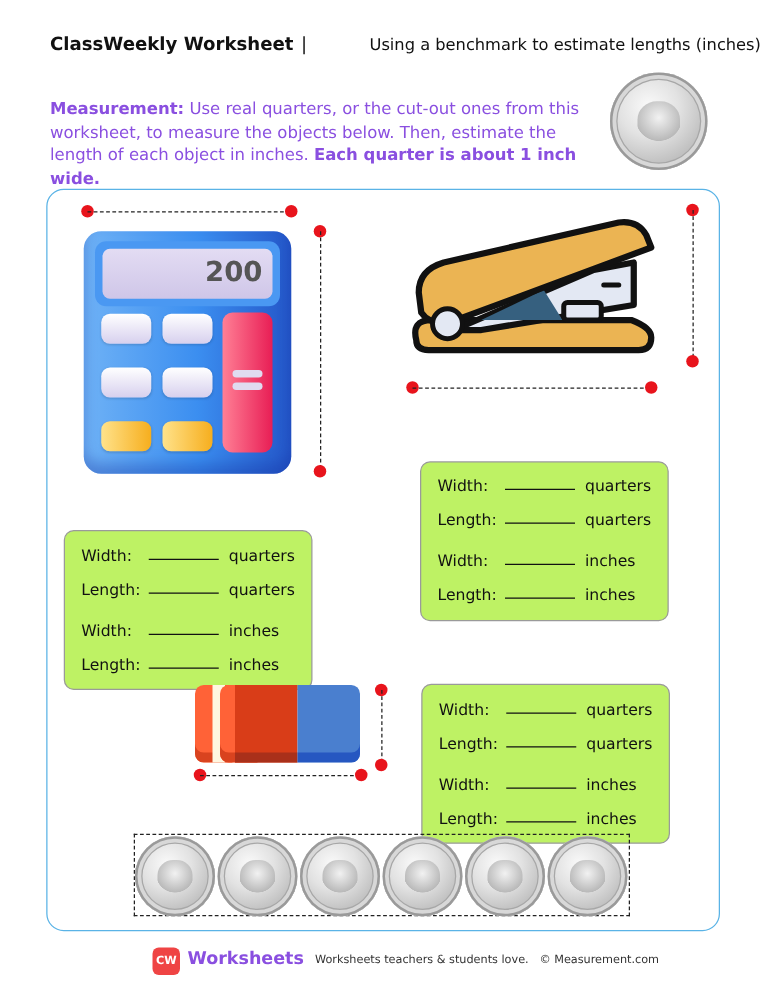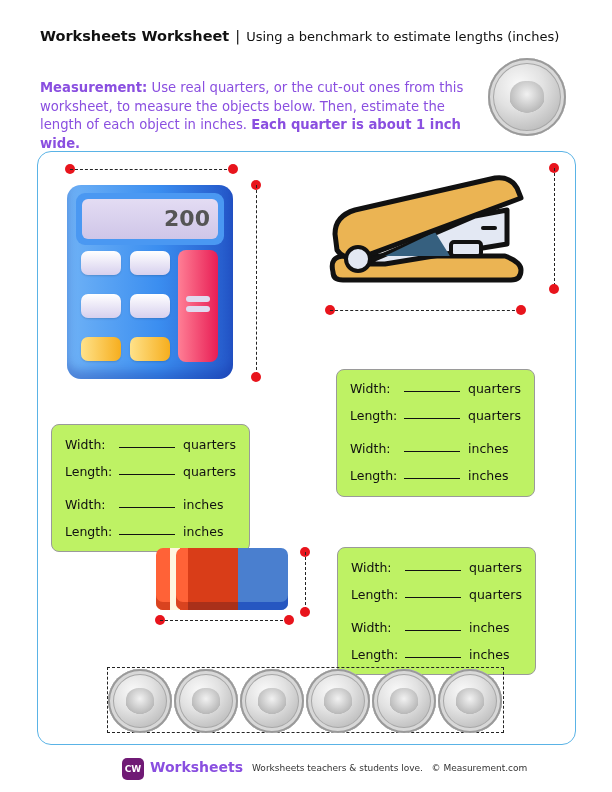--- a/index.html
+++ b/index.html
@@ -1,48 +1,48 @@
 <!DOCTYPE html>
 <html><head>
 <meta charset="utf-8">
 <style>
   html, body { margin:0; padding:0; background:#fff; }
   body { width:612px; height:792px; position:relative; overflow:hidden; font-family:"DejaVu Sans", sans-serif; color:#222; }
   .abs { position:absolute; }
   .title { left:40px; top:28px; font-size:14.5px; font-weight:bold; color:#111; white-space:nowrap; }
   .title .sep { font-weight:normal; margin:0 6px 0 6px; }
-  .title .sub { font-weight:normal; font-size:13px; }
+  .title .sub { font-weight:normal; font-size:13px;margin-left:44px; }
   .instr { left:40px; top:79px; width:430px; font-size:13.2px; line-height:18.5px; color:#8a4fe0; }
   .instr b { font-weight:bold; }
   .coin { border-radius:50%; background:radial-gradient(circle at 40% 35%, #fafafa 0%, #e2e2e2 35%, #bdbdbd 70%, #8a8a8a 92%, #666 100%); box-shadow: inset 0 0 0 2px #9a9a9a, inset 0 0 0 5px #d8d8d8, inset 0 0 0 6px #a7a7a7; }
   .coin::after { content:""; position:absolute; left:28%; top:30%; width:44%; height:42%; border-radius:45% 45% 35% 35%; background:radial-gradient(circle at 50% 40%, #f2f2f2, #b5b5b5 70%, transparent 72%); opacity:.9; }
   .frame { left:37px; top:151px; width:539px; height:594px; border:1.5px solid #5ab3e6; border-radius:14px; box-sizing:border-box; }
   .dot { width:10px; height:10px; border-radius:50%; background:#e8141c; }
   .hline { border-top:1.4px dashed #222; height:0; }
   .vline { border-left:1.4px dashed #222; width:0; }
   .box { background:#bef264; border:1.2px solid #9a9a9a; border-radius:8px; box-sizing:border-box; font-size:12.5px; color:#111;margin-top:32px; }
   .row { position:absolute; left:13px; display:flex; align-items:baseline; white-space:nowrap; }
   .row .lbl { width:54px; }
   .row .blank { display:inline-block; width:56px; border-bottom:1px solid #111; margin:0 8px 0 0; transform:translateY(-1px); }
   .calc { left:67px; top:185px; width:166px; height:194px; border-radius:14px; background:linear-gradient(90deg,#6fb2f6 0%,#3b8ef0 55%,#2456c8 100%); box-shadow: inset 0 -8px 10px rgba(20,50,160,.35); }
   .calc .screen { position:absolute; left:9px; top:8px; width:148px; height:52px; border-radius:9px; background:#4a98f2; }
   .calc .screen .lcd { position:absolute; left:6px; top:6px; right:6px; bottom:6px; border-radius:6px; background:linear-gradient(180deg,#e3dcf3,#cfc6e8); font-weight:bold; font-size:22px; color:#555; text-align:right; padding-right:8px; line-height:40px; }
   .key { position:absolute; width:40px; height:24px; border-radius:7px; background:linear-gradient(180deg,#ffffff,#d7d0ee); box-shadow:0 1px 2px rgba(0,0,0,.15); }
   .key.y { background:linear-gradient(90deg,#ffe28a,#f6ae1e); }
   .bigkey { position:absolute; left:111px; top:65px; width:40px; height:112px; border-radius:8px; background:linear-gradient(90deg,#ff7f95,#e81e55); }
   .eq { position:absolute; left:8px; width:24px; height:6px; border-radius:3px; background:#e0dbf0; }
-  .footer-logo { left:122px; top:758px; width:22px; height:22px; border-radius:5px; background:#701a75; color:#fff; font-size:9px; font-weight:bold; text-align:center; line-height:22px; }
+  .footer-logo { left:122px; top:758px; width:22px; height:22px; border-radius:5px; background:#ef4444; color:#fff; font-size:9px; font-weight:bold; text-align:center; line-height:22px; }
   .footer-brand { left:150px; top:759px; font-size:14px; font-weight:bold; color:#8a4fe0; }
   .footer-tag { left:252px; top:763px; font-size:9px; color:#333; white-space:nowrap; }
 </style>
 </head>
 <body>
 
 <div class="abs title">
-  <span>Worksheets Worksheet</span><span class="sep">|</span><span class="sub">Using a benchmark to estimate lengths (inches)</span>
+  <span>ClassWeekly Worksheet</span><span class="sep">|</span><span class="sub">Using a benchmark to estimate lengths (inches)</span>
 </div>
 
 <div class="abs instr">
   <b>Measurement:</b><span> Use real quarters, or the cut-out ones from this worksheet, to measure the objects below. Then, estimate the length of each object in inches. </span><b>Each quarter is about 1 inch wide.</b>
 </div>
 
 <div class="abs coin" style="left:488px;top:58px;width:78px;height:78px;"></div>
 
 <div class="abs frame"></div>
 

